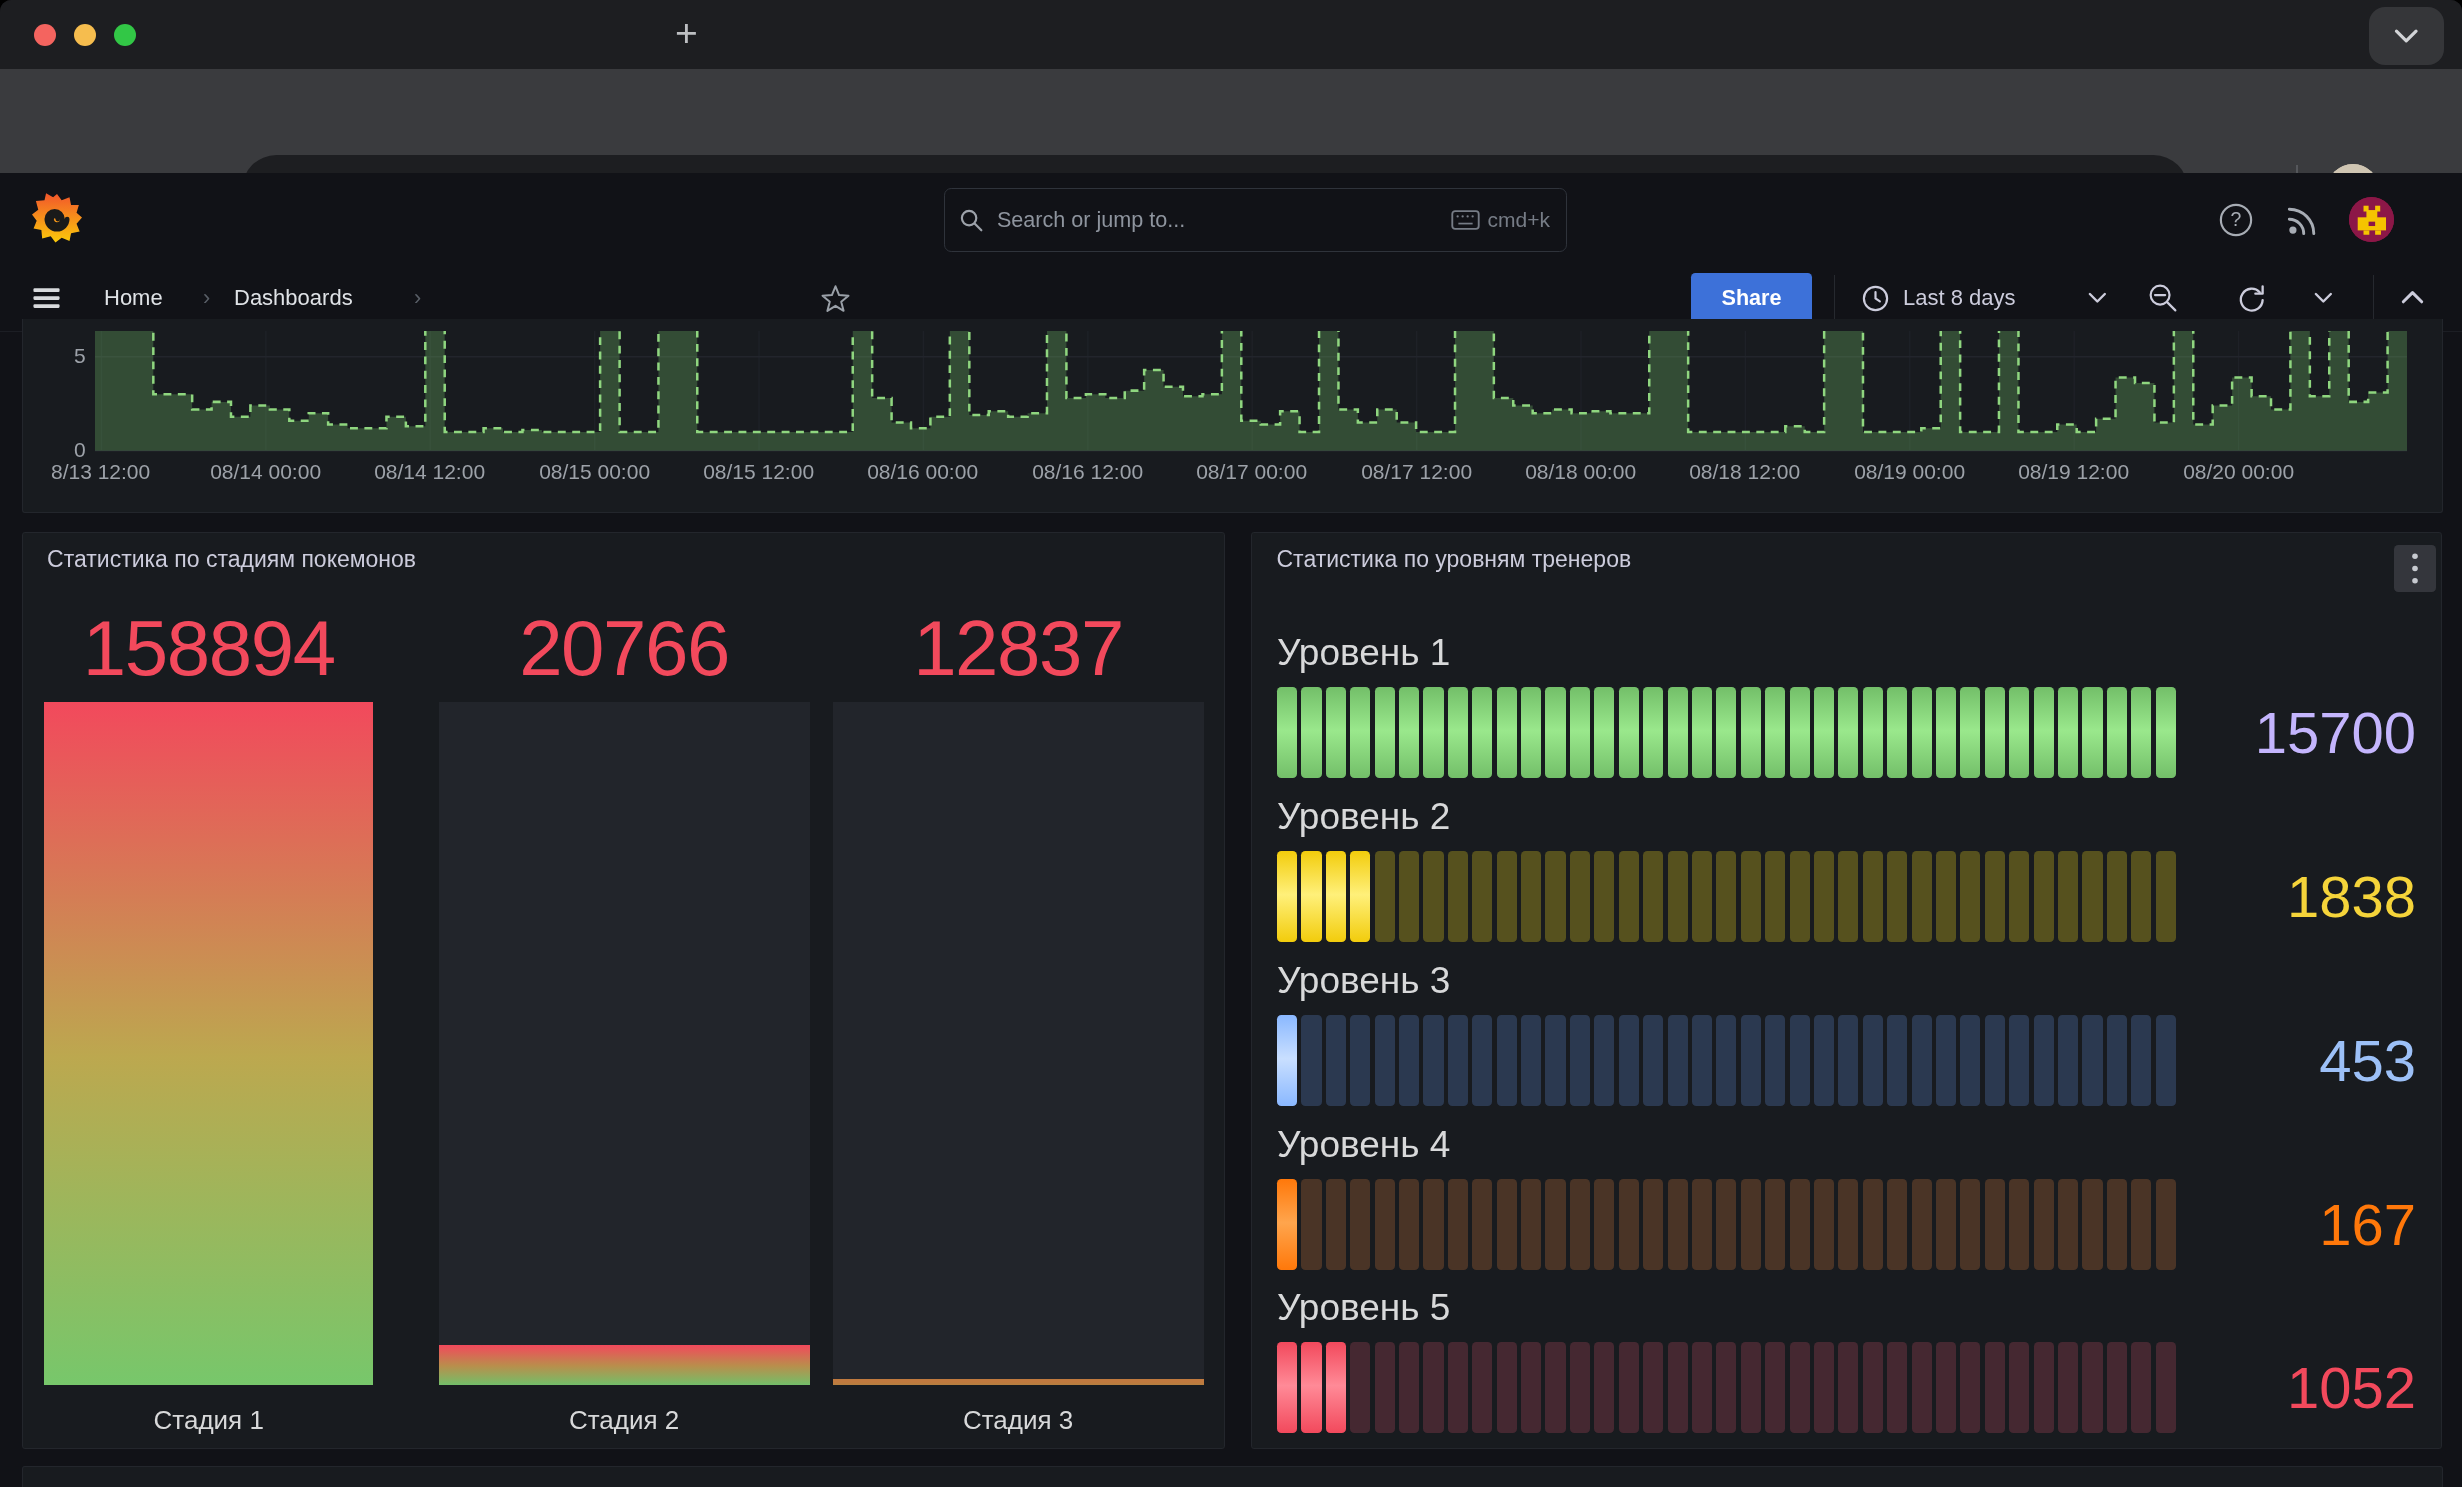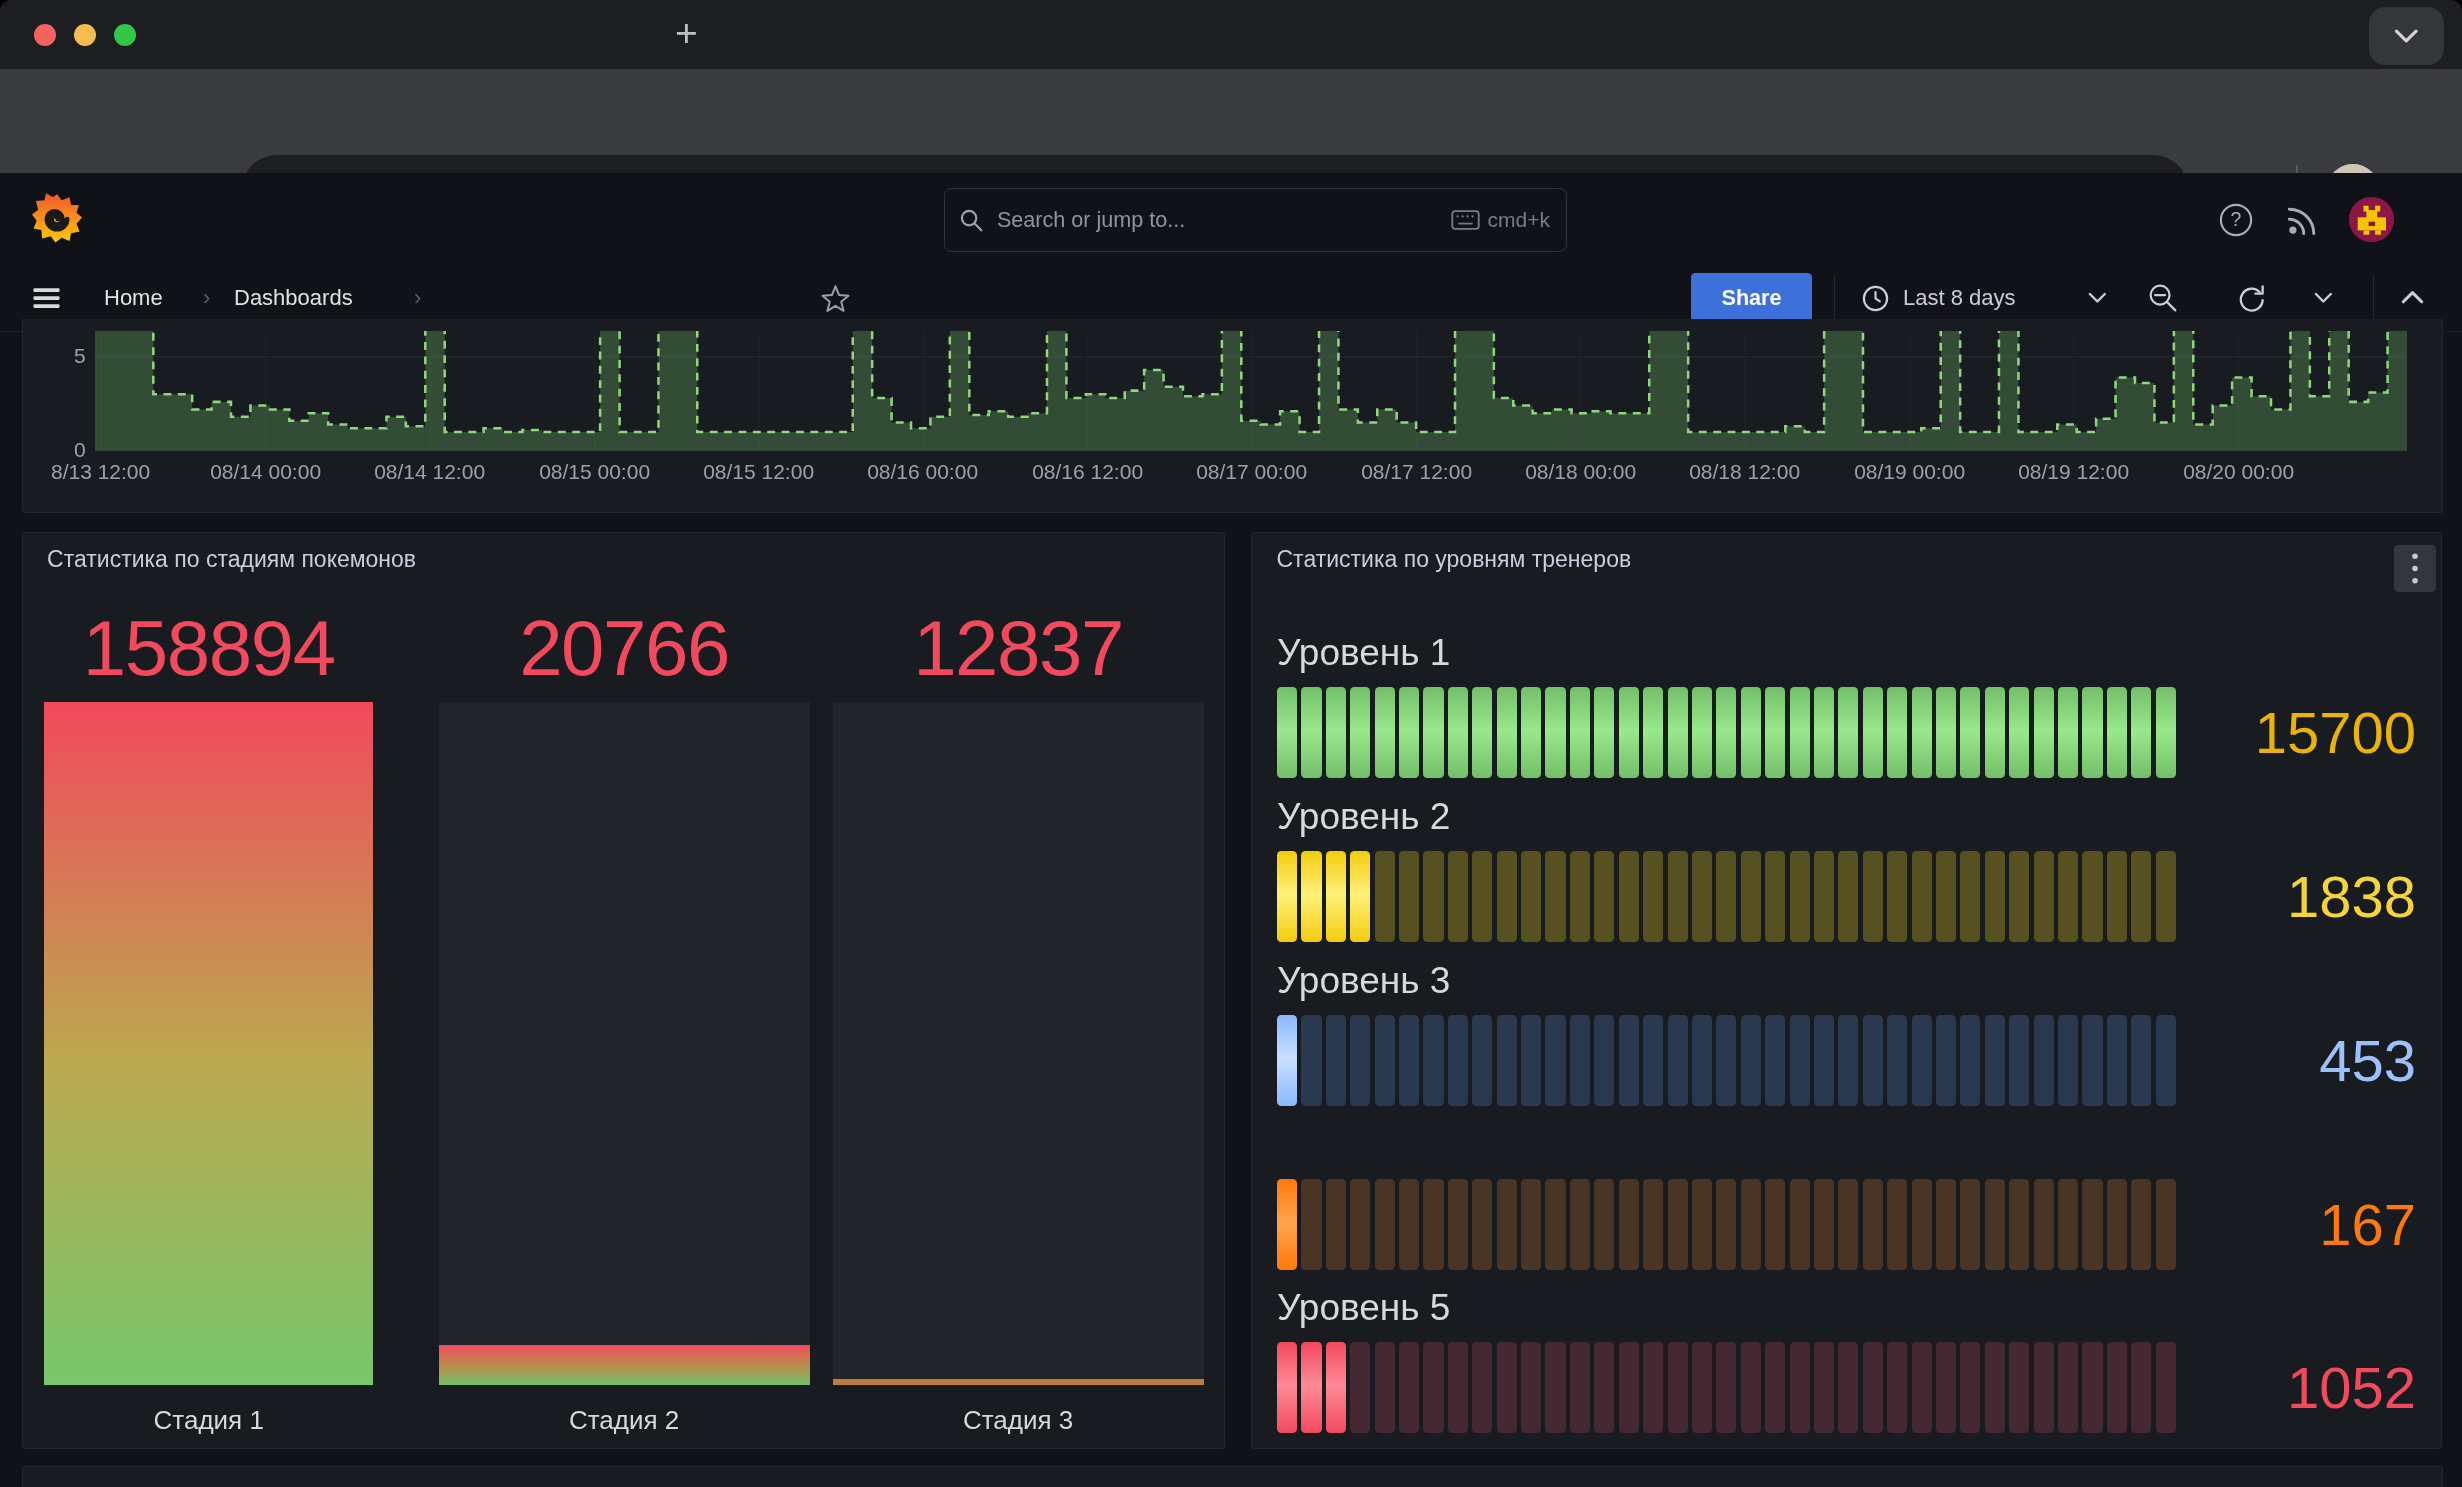--- a/index.html
+++ b/index.html
@@ -366,21 +366,21 @@
             <div class="seg" style="background: linear-gradient(rgb(115, 191, 105) 0%, rgb(154, 232, 140) 48%, rgb(115, 191, 105) 100%);"></div>
             <div class="seg" style="background: linear-gradient(rgb(115, 191, 105) 0%, rgb(154, 232, 140) 48%, rgb(115, 191, 105) 100%);"></div>
             <div class="seg" style="background: linear-gradient(rgb(115, 191, 105) 0%, rgb(154, 232, 140) 48%, rgb(115, 191, 105) 100%);"></div>
             <div class="seg" style="background: linear-gradient(rgb(115, 191, 105) 0%, rgb(154, 232, 140) 48%, rgb(115, 191, 105) 100%);"></div>
             <div class="seg" style="background: linear-gradient(rgb(115, 191, 105) 0%, rgb(154, 232, 140) 48%, rgb(115, 191, 105) 100%);"></div>
             <div class="seg" style="background: linear-gradient(rgb(115, 191, 105) 0%, rgb(154, 232, 140) 48%, rgb(115, 191, 105) 100%);"></div>
             <div class="seg" style="background: linear-gradient(rgb(115, 191, 105) 0%, rgb(154, 232, 140) 48%, rgb(115, 191, 105) 100%);"></div>
             <div class="seg" style="background: linear-gradient(rgb(115, 191, 105) 0%, rgb(154, 232, 140) 48%, rgb(115, 191, 105) 100%);"></div>
             <div class="seg" style="background: linear-gradient(rgb(115, 191, 105) 0%, rgb(154, 232, 140) 48%, rgb(115, 191, 105) 100%);"></div>
           </div>
-          <div class="gval" style="color: #eab308;">15700</div>
+          <div class="gval" style="color: #c4b5fd;">15700</div>
         </div>
         <div class="abs" style="left: 25px; top: 263px; width: 1139px; height: 147px;">
           <div class="lvl-label">Уровень 2</div>
           <div class="gauge">
             <div class="seg" style="background: linear-gradient(rgb(242, 204, 12) 0%, rgb(255, 240, 122) 48%, rgb(242, 204, 12) 100%);"></div>
             <div class="seg" style="background: linear-gradient(rgb(242, 204, 12) 0%, rgb(255, 240, 122) 48%, rgb(242, 204, 12) 100%);"></div>
             <div class="seg" style="background: linear-gradient(rgb(242, 204, 12) 0%, rgb(255, 240, 122) 48%, rgb(242, 204, 12) 100%);"></div>
             <div class="seg" style="background: linear-gradient(rgb(242, 204, 12) 0%, rgb(255, 240, 122) 48%, rgb(242, 204, 12) 100%);"></div>
             <div class="seg" style="background: rgb(86, 81, 30);"></div>
             <div class="seg" style="background: rgb(86, 81, 30);"></div>
@@ -455,20 +455,21 @@
             <div class="seg" style="background: rgb(43, 57, 80);"></div>
             <div class="seg" style="background: rgb(43, 57, 80);"></div>
             <div class="seg" style="background: rgb(43, 57, 80);"></div>
             <div class="seg" style="background: rgb(43, 57, 80);"></div>
             <div class="seg" style="background: rgb(43, 57, 80);"></div>
             <div class="seg" style="background: rgb(43, 57, 80);"></div>
           </div>
           <div class="gval" style="color: rgb(156, 192, 247);">453</div>
         </div>
         <div class="abs" style="left: 25px; top: 591px; width: 1139px; height: 147px;">
+          <div class="lvl-label">Уровень 4</div>
           <div class="gauge">
             <div class="seg" style="background: linear-gradient(rgb(255, 120, 10) 0%, rgb(255, 165, 77) 48%, rgb(255, 120, 10) 100%);"></div>
             <div class="seg" style="background: rgb(74, 52, 38);"></div>
             <div class="seg" style="background: rgb(74, 52, 38);"></div>
             <div class="seg" style="background: rgb(74, 52, 38);"></div>
             <div class="seg" style="background: rgb(74, 52, 38);"></div>
             <div class="seg" style="background: rgb(74, 52, 38);"></div>
             <div class="seg" style="background: rgb(74, 52, 38);"></div>
             <div class="seg" style="background: rgb(74, 52, 38);"></div>
             <div class="seg" style="background: rgb(74, 52, 38);"></div>

